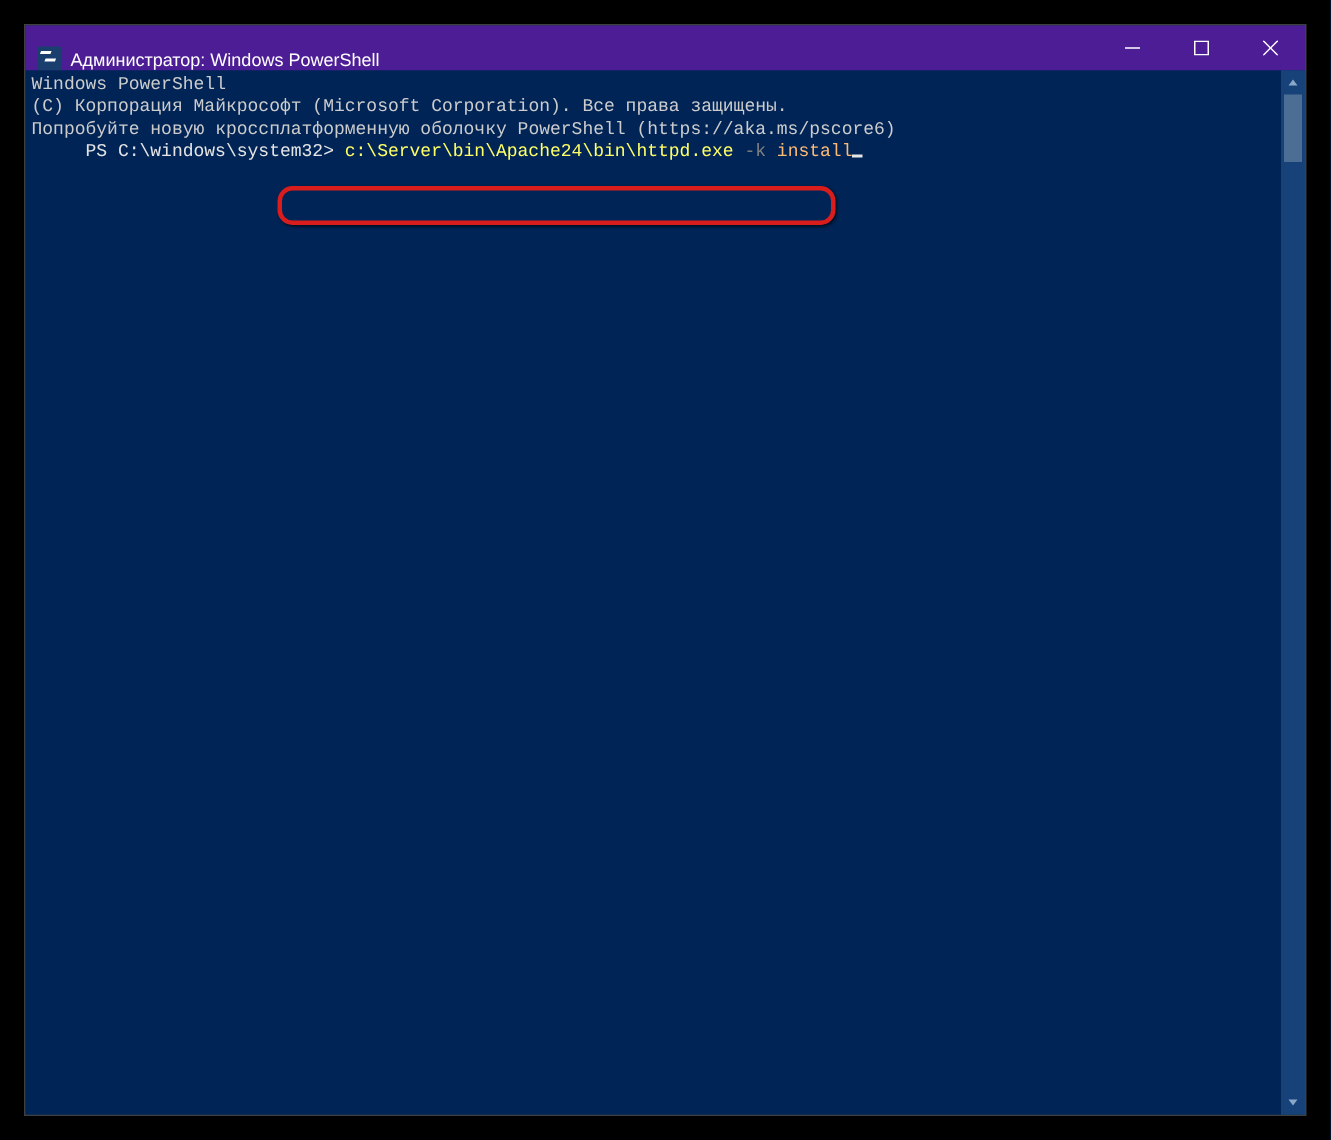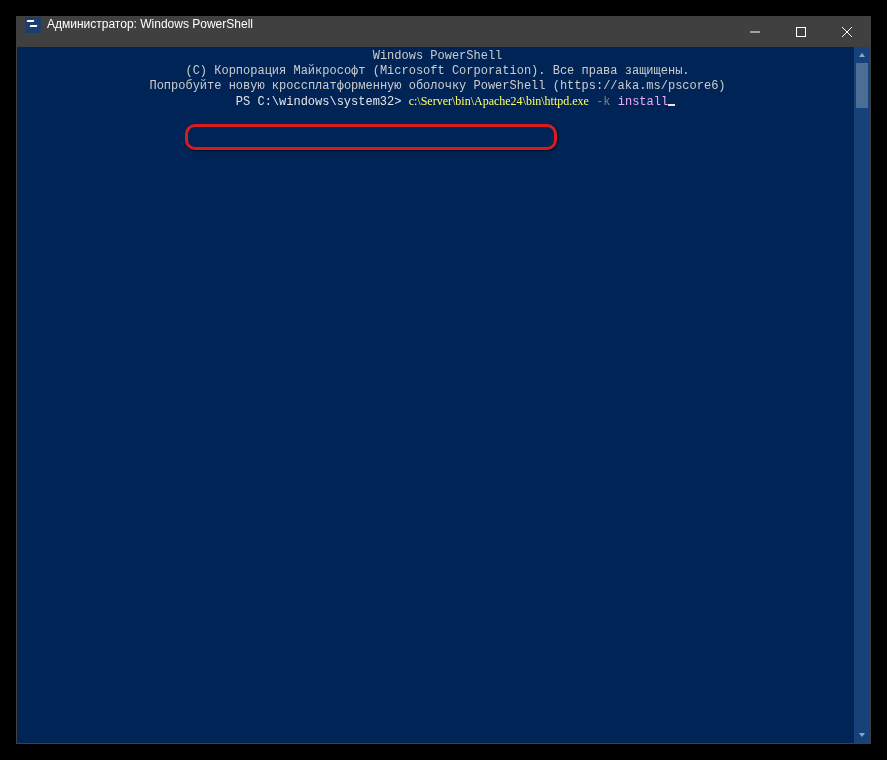--- a/index.html
+++ b/index.html
@@ -25,23 +25,23 @@
     top: 9px;
     width: 853px;
     height: 726px;
     background: #012456;
     display: flex;
     flex-direction: column;
     box-shadow: 0 0 0 1px #404040;
   }
   .titlebar {
     height: 30px;
-    background: #404040;
-    display: flex;
-    align-items: flex-start;
+    background: #4c1d95;
+    display: flex;
+    align-items: flex-end;
     flex-shrink: 0;
   }
   .titlebar-icon {
     width: 16px;
     height: 16px;
     margin-left: 8px;
     margin-right: 6px;
     background: #1a3e6e;
     position: relative;
     border-radius: 1px;
@@ -116,25 +116,25 @@
   .scroll-btn.down { bottom: 0; }
   .scroll-btn svg { width: 8px; height: 8px; fill: #8aa8c8; }
   .scroll-thumb {
     position: absolute;
     left: 2px;
     top: 16px;
     width: 12px;
     height: 45px;
     background: #4d6e94;
   }
-  .line { display: block; text-align: center; }
+  .line { display: block; }
   .prompt-white { color: #e5e5e5; margin-left: 36px; }
-  .cmd-path { color: #ffff66; font-family: Liberation Serif, serif; }
+  .cmd-path { color: #ffff66; }
   .cmd-flag { color: #808080; }
-  .cmd-arg { color: #f0abfc; }
+  .cmd-arg { color: #fdba74; }
   .cursor {
     display: inline-block;
     width: 7px;
     height: 2px;
     background: #e5e5e5;
     vertical-align: -1px;
     margin-left: 0px;
   }
   .highlight-box {
     position: absolute;

